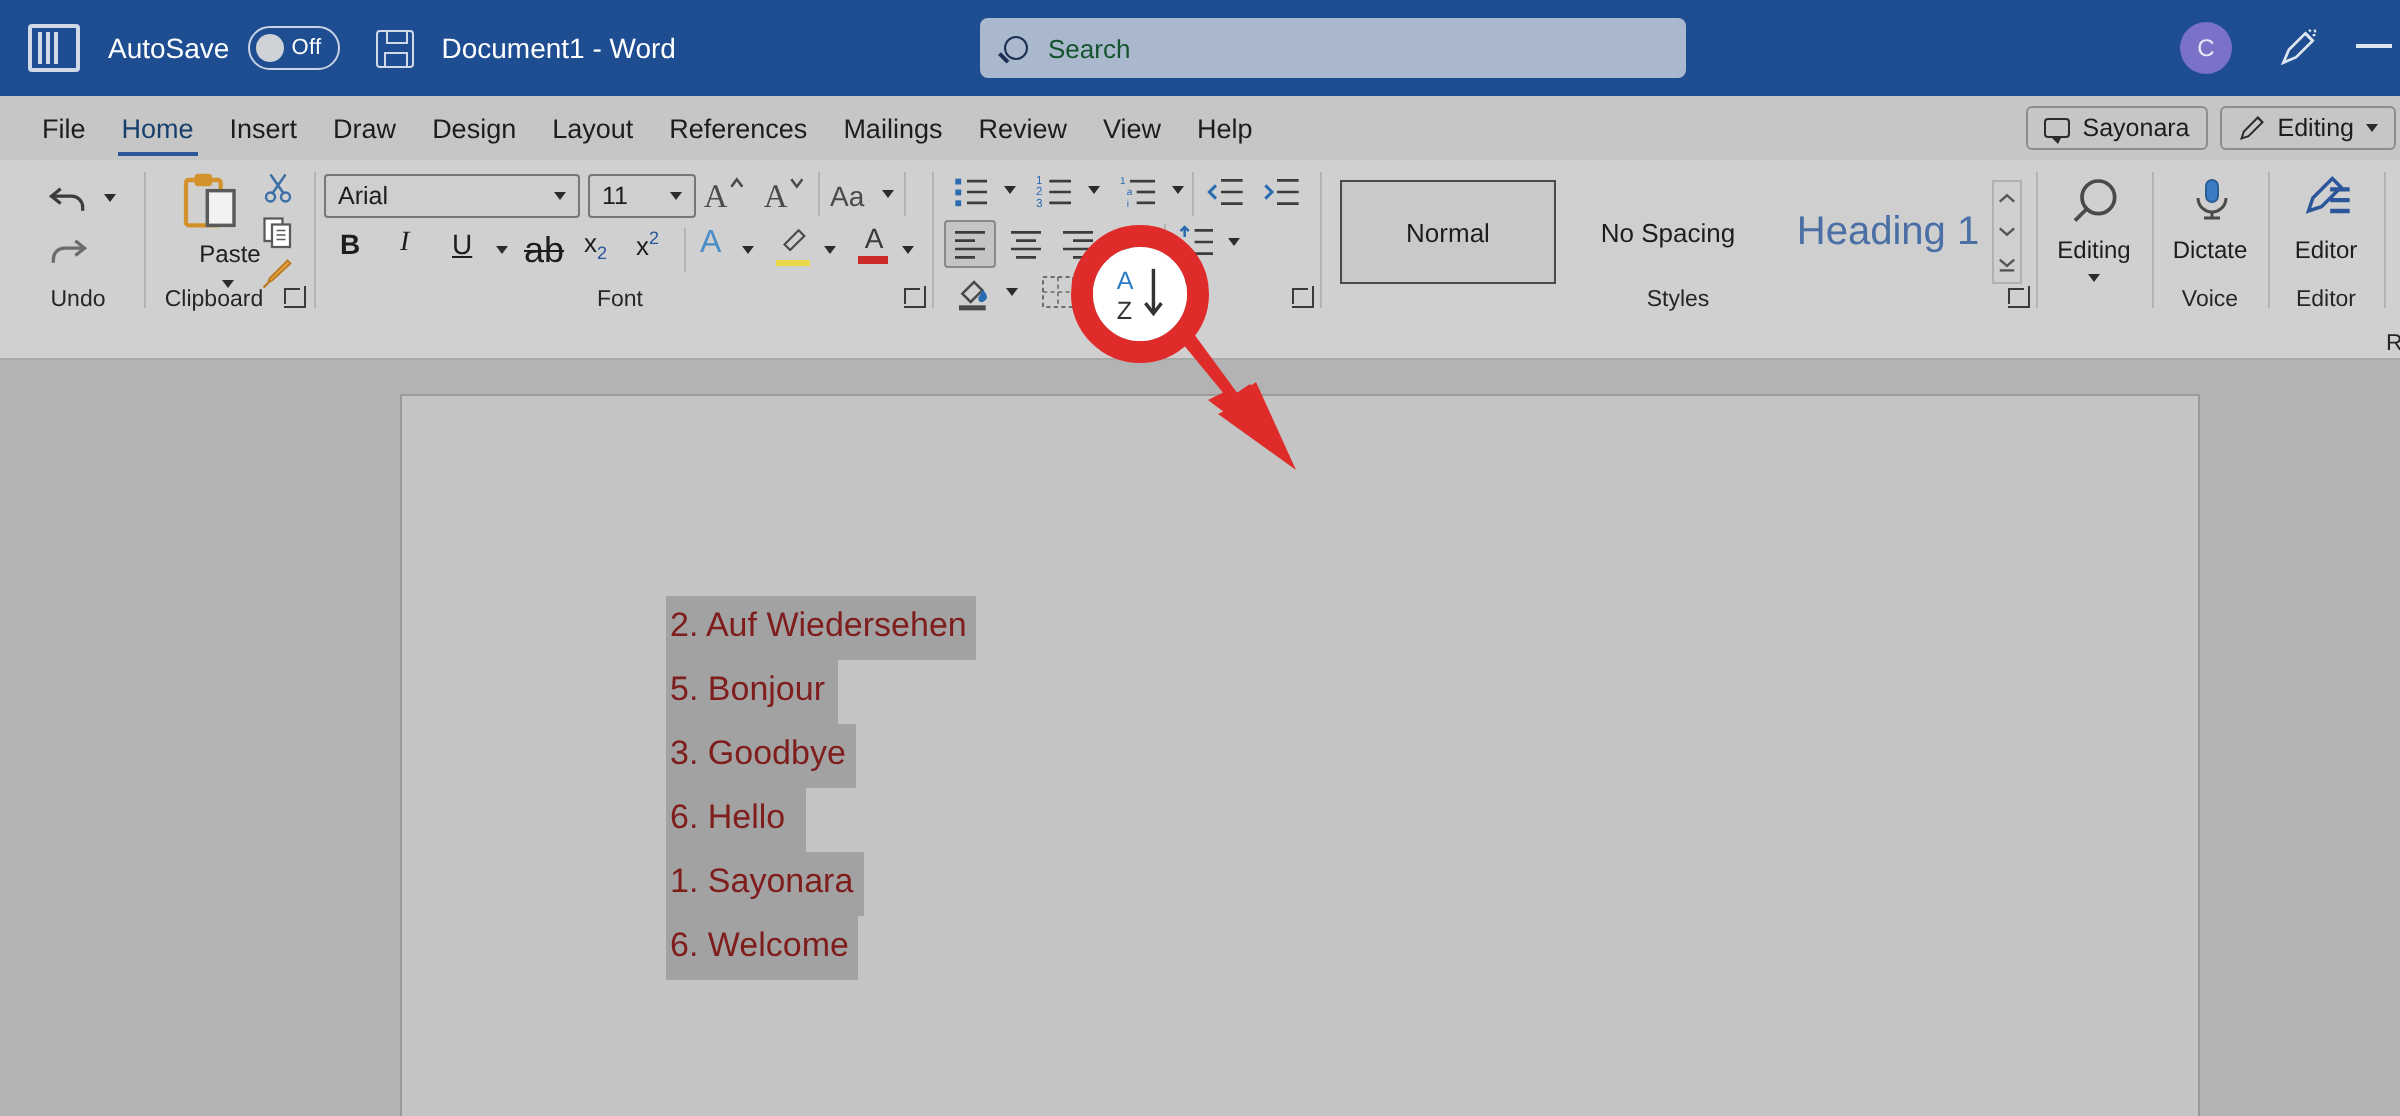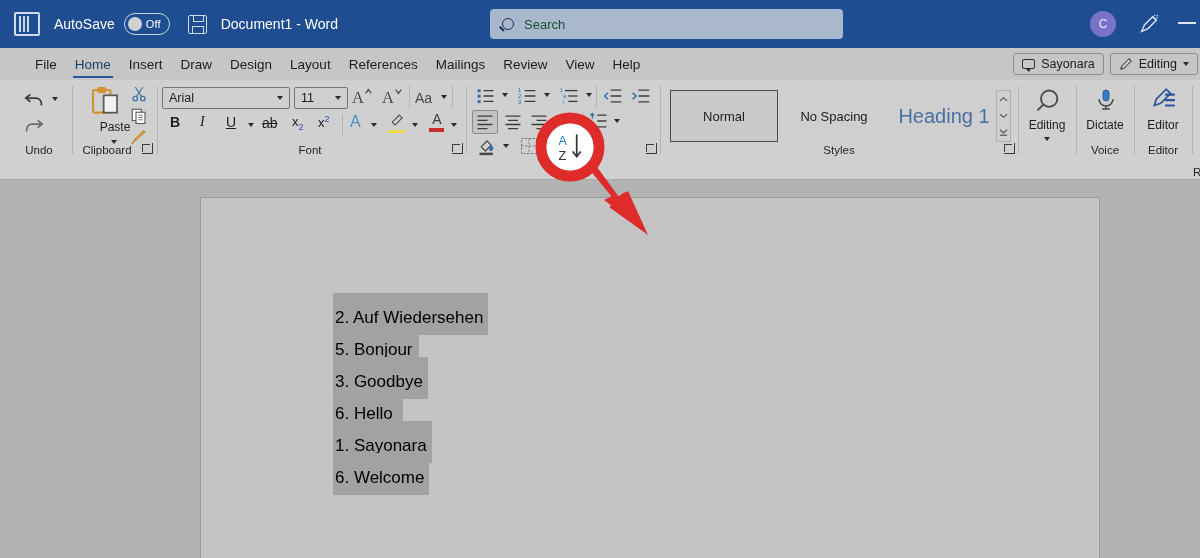--- a/index.html
+++ b/index.html
@@ -77,21 +77,21 @@
   }
   .pen-icon { position: absolute; right: 40px; top: 13px; width: 22px; height: 22px; }
   .minbtn {
     position: absolute; right: 4px; top: 22px; width: 18px; height: 2px;
     background: #dde5f0;
   }
 
   
   .tabstrip {
     position: absolute; top: 48px; left: 0; width: 1200px; height: 32px;
-    background: #c6c6c6; display: flex; align-items: center; padding-left: 14px;
+    background: #c6c6c6; display: flex; align-items: center;
   }
   .tab {
     font-size: 13.5px; color: #1d1d1d; padding: 0 9px; height: 30px;
     display: flex; align-items: center; white-space: nowrap;
   }
   .tab:first-child { margin-left: 12px; }
   .tab.active { color: #17406b; font-weight: normal; position: relative; }
   .tab.active:after {
     content: ""; position: absolute; left: 7px; right: 7px; bottom: 1px;
     height: 2px; background: #2b579a;
@@ -179,22 +179,22 @@
   }
   .page {
     position: absolute; left: 200px; top: 17px; width: 900px; height: 361px;
     background: #c4c4c4; border: 1px solid #9a9a9a; border-bottom: none;
   }
   .doc-list { position: absolute; left: 132px; top: 100px; }
   .doc-line {
     position: relative; height: 32px; display: flex; align-items: center;
   }
   .hl {
-    background: #a2a2a2; color: #000000; font-size: 17px;
-    padding: 13px 5px 5px 2px; white-space: nowrap; line-height: 24px;
+    background: #a2a2a2; color: #7f1d1d; font-size: 17px;
+    padding: 3px 5px 5px 2px; white-space: nowrap; line-height: 24px;
   }
 
   
   .annot { position: absolute; left: 0; top: 0; width: 1200px; height: 558px; pointer-events: none; }
 </style>
 </head>
 <body>
 
 <div class="app">
 
@@ -339,21 +339,21 @@
         </svg>
         <div class="divider" style="left:249px; top:4px; height:22px;"></div>
         <div class="lbl" style="left:255px; top:8px; font-size:14px; color:#4a4a4a;"><span>Aa</span></div>
         <span class="caret-sm" style="position:absolute; left:281px; top:13px;"></span>
         <div class="divider" style="left:292px; top:4px; height:22px;"></div>
 
         <div class="lbl" style="left:10px; top:32px; font-size:14px; font-weight:bold;"><span>B</span></div>
         <div class="lbl" style="left:40px; top:32px; font-size:14px; font-style:italic; font-family:'Liberation Serif', serif;"><span>I</span></div>
         <div class="lbl" style="left:66px; top:32px; font-size:14px; text-decoration:underline;"><span>U</span></div>
         <span class="caret-sm" style="position:absolute; left:88px; top:41px;"></span>
-        <div class="lbl" style="left:102px; top:33px; font-size:14px; text-decoration:line-through;"><span>ab</span></div>
+        <div class="lbl" style="left:102px; top:33px; font-size:18px; text-decoration:line-through;"><span>ab</span></div>
         <div class="lbl" style="left:132px; top:32px; font-size:13px;"><span>x</span><sub style="font-size:9px;color:#2b579a;">2</sub></div>
         <div class="lbl" style="left:158px; top:32px; font-size:13px;"><span>x</span><sup style="font-size:9px;color:#2b579a;">2</sup></div>
         <div class="divider" style="left:182px; top:32px; height:22px;"></div>
         <div class="lbl" style="left:190px; top:31px; font-size:16px; color:#4a8cc7;"><span>A</span></div>
         <span class="caret-sm" style="position:absolute; left:211px; top:41px;"></span>
         <div style="position:absolute; left:228px; top:31px; width:18px; height:20px;">
           <svg viewBox="0 0 24 24" width="17" height="17">
             <path d="M16 3 L20 7 L10 17 L6 13 Z" fill="none" stroke="#4a4a4a" stroke-width="1.5"></path>
           </svg>
           <div style="position:absolute; left:0; bottom:0; width:17px; height:3px; background:#e8d84a;"></div>

